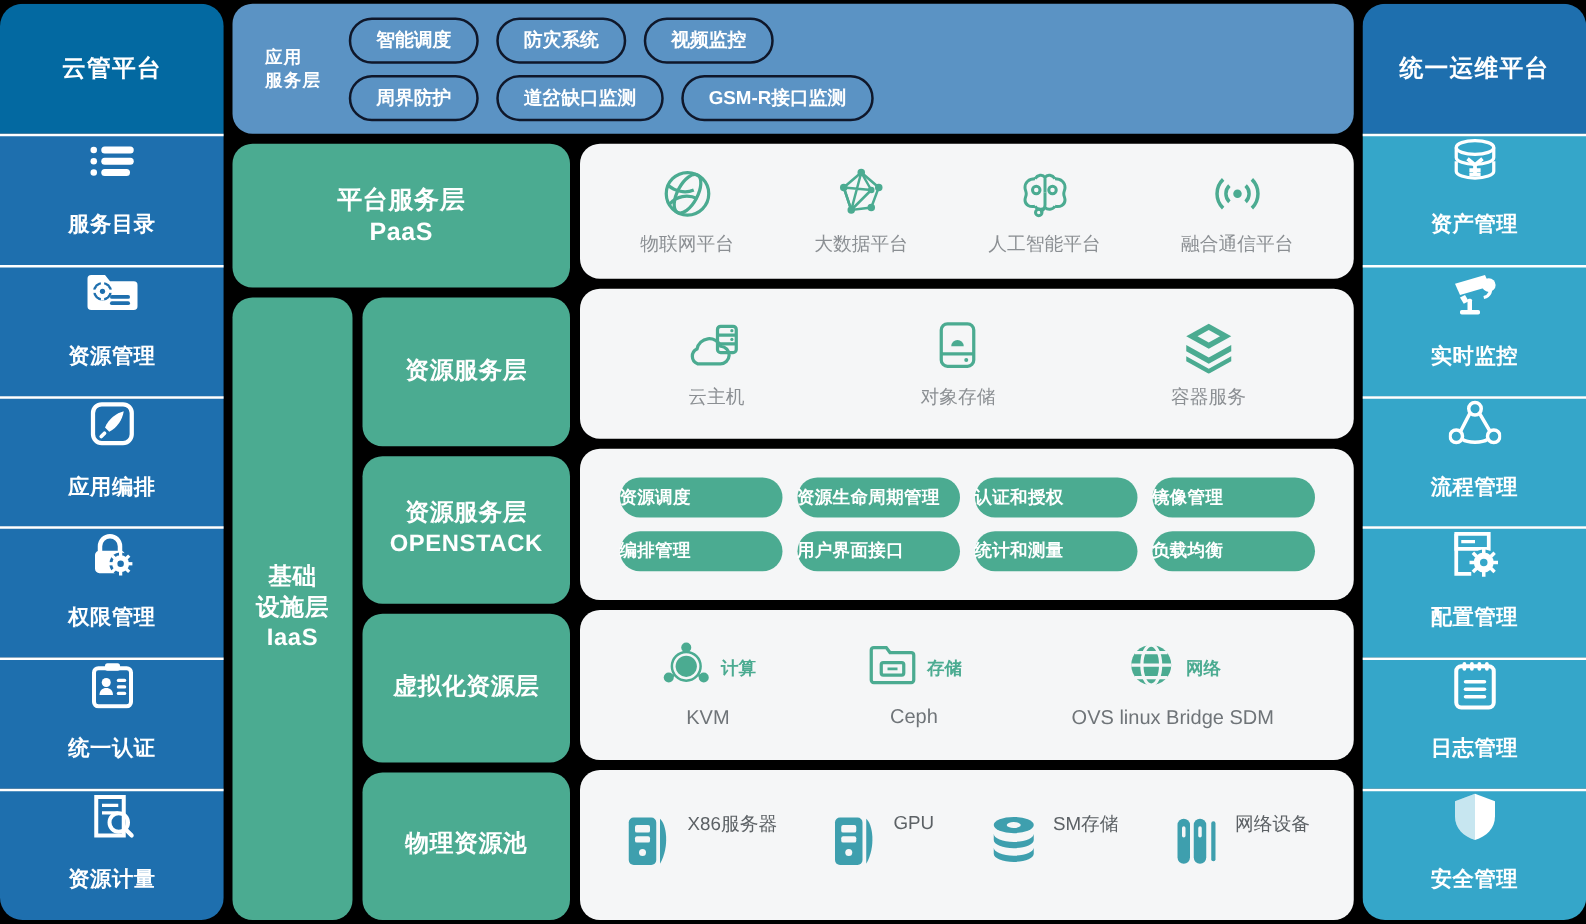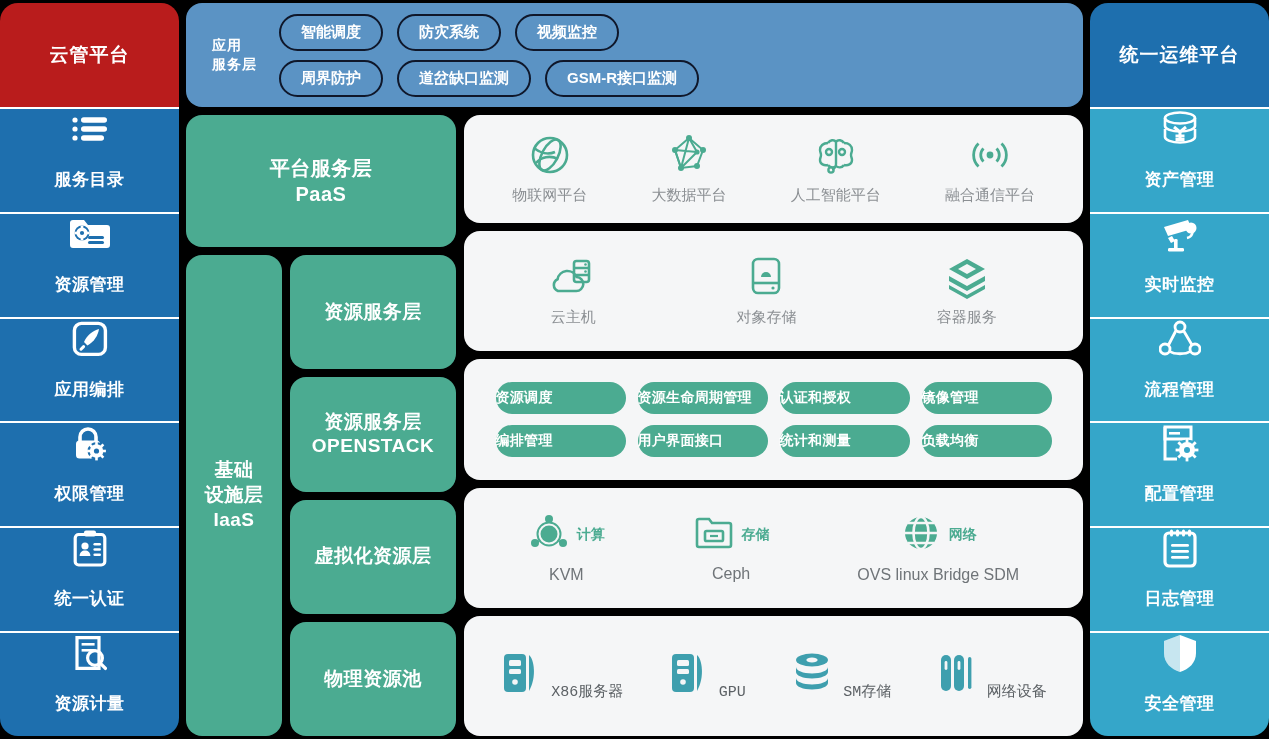--- a/index.html
+++ b/index.html
@@ -23,21 +23,21 @@
     overflow: hidden;
     display: flex; flex-direction: column;
   }
   .rail-left  { left: 0; }
   .rail-right { right: 0; }
 
   .rail-head {
     display: flex; align-items: center; justify-content: center;
     color: #fff; font-size: 19px; font-weight: 700; letter-spacing: 1px;
   }
-  .rail-left  .rail-head { background: #b91c1c; height: 104px; }
+  .rail-left  .rail-head { background: #0369a1; height: 104px; }
   .rail-right .rail-head { background: #1E6FAE; height: 104px; }
 
   .rail-item {
     flex: 1;
     display: flex; flex-direction: column;
     align-items: center; 
     gap: 19px;
     color: #fff;
     border-top: 2px solid #fff;
     position: relative;
@@ -89,21 +89,21 @@
   .green-box {
     background: #4BAB91;
     border-radius: 16px;
     color: #fff;
     display: flex; align-items: center; justify-content: center;
     text-align: center;
     font-size: 20px; font-weight: 700; line-height: 1.3;
     white-space: pre-line;
     letter-spacing: .5px;
   }
-  .paas-box { height: 132px; flex: none; }
+  .paas-box { height: 115px; flex: none; }
 
   .iaas-split { flex: 1; display: flex; gap: 8px; min-height: 0; }
   .iaas-box { width: 96px; flex: none; font-size: 19px; }
   .layer-stack { flex: 1; display: flex; flex-direction: column; gap: 8px; min-width: 0; }
   .layer-stack .green-box { flex: 1; font-size: 19px; }
 
   .white-box {
     background: #F5F6F7;
     border-radius: 16px;
     display: flex; align-items: center;
@@ -143,21 +143,21 @@
 
   
   .virt-row { width: 100%; display: flex; align-items: center; justify-content: space-around; padding: 0 20px; }
   .virt-cell { display: flex; flex-direction: column; align-items: center; gap: 8px; }
   .virt-top { display: flex; align-items: center; gap: 7px; }
   .virt-top .side { color: #4BAB91; font-size: 14px; font-weight: 700; }
   .virt-cell .cap { color: #6f7478; font-size: 16px; }
 
   
   .phys-row { width: 100%; display: flex; align-items: center; justify-content: space-around; padding: 0 14px; }
-  .phys-cell { display: flex; align-items: flex-end; gap: 9px; font-family: Liberation Mono, monospace; }
+  .phys-cell { display: flex; align-items: flex-start; gap: 9px; }
   .phys-cell .cap { color: #5c6165; font-size: 15px; }
 </style>
 </head>
 <body>
 
 <div class="stage">
 
   <div class="rail rail-left">
     <div class="rail-head">云管平台</div>
 

